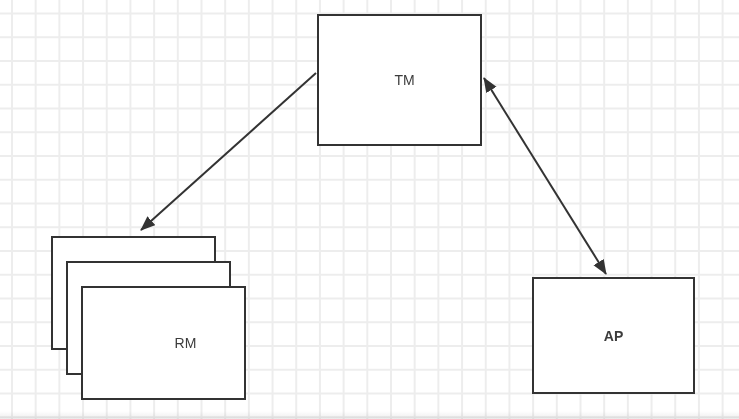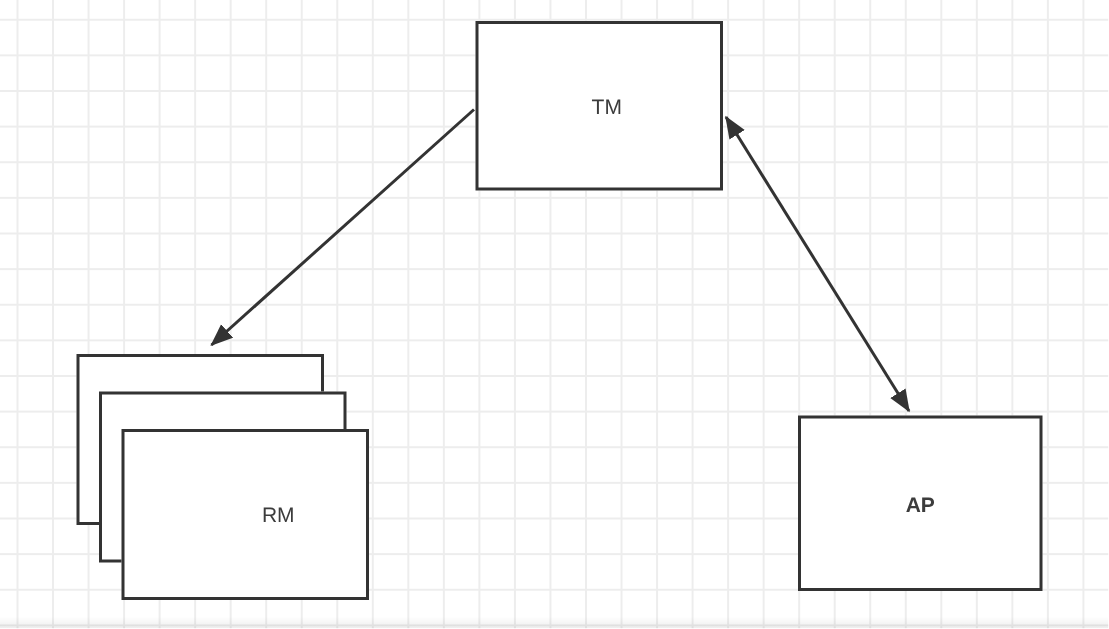--- a/index.html
+++ b/index.html
@@ -38,21 +38,21 @@
     align-items: center;
     justify-content: center;
   }
   .node-label {
     font-size: 14px;
     color: #3c3c3c;
     user-select: none;
     white-space: nowrap;
   }
   
-  .node-tm { left: 317px; top: 14px;  width: 165px; height: 113px; padding-left: 10px; }
+  .node-tm { left: 317px; top: 14px;  width: 165px; height: 132px; padding-left: 10px; }
   
   .node-rm-back   { left: 51px; top: 236px; width: 165px; height: 114px; }
   .node-rm-middle { left: 66px; top: 261px; width: 165px; height: 114px; }
   .node-rm-front  { left: 81px; top: 286px; width: 165px; height: 114px; padding-left: 44px; }
   
   .node-ap { left: 532px; top: 277px; width: 163px; height: 117px; font-weight: bold; }
   .bottom-shade {
     position: absolute;
     left: 0;
     bottom: 0;

